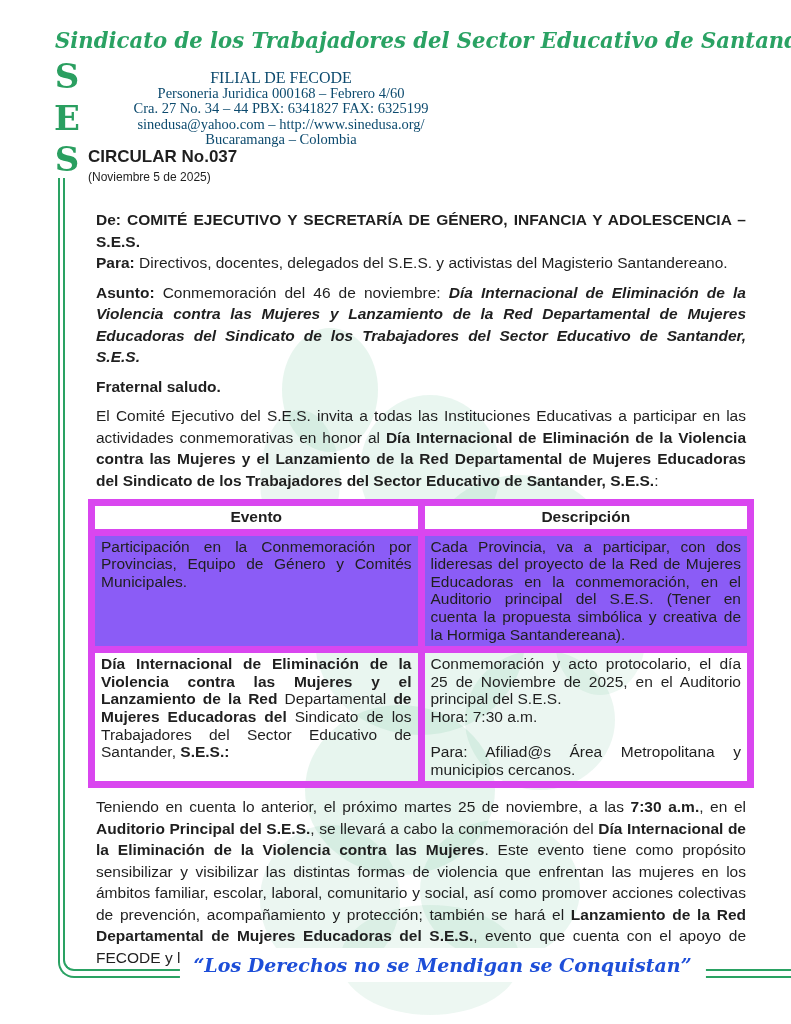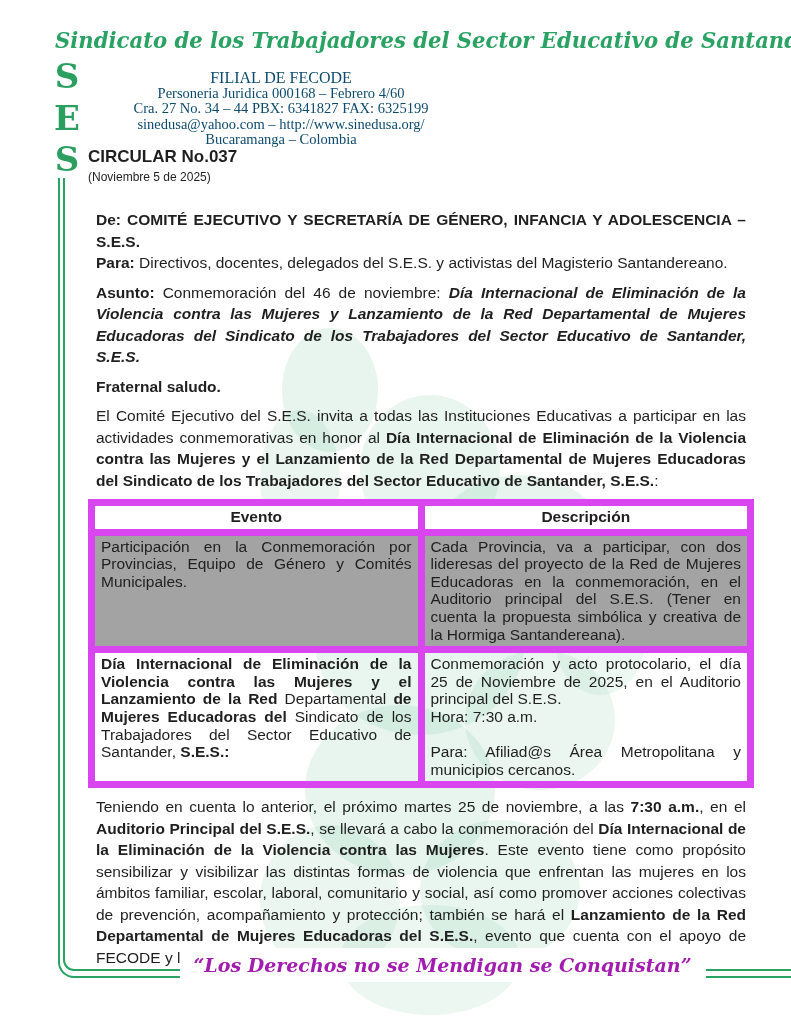--- a/index.html
+++ b/index.html
@@ -62,29 +62,29 @@
   .events-table{
     width:100%;border-collapse:collapse;table-layout:fixed;
     font-size:15.5px;line-height:17.6px;
   }
   .events-table th,.events-table td{
     border:7px solid #d946ef;vertical-align:top;
     padding:2px 6px 3px 6px;
   }
   .events-table th{font-weight:700;text-align:center;background:#ffffff;}
   .events-table td{text-align:justify;white-space:pre-line;}
-  .row-shaded td{background:#a3a3a3;}
+  .row-shaded td{background:#8b5cf6;}
   .p-closing{margin-top:11px;}
   
   .motto{
     position:absolute;top:948px;left:50%;z-index:3;
     transform:translateX(-50%) translateX(47px);
     background:#ffffff;padding:0 14px;white-space:nowrap;
     font-family:"DejaVu Serif", serif;font-style:italic;font-weight:700;
-    font-size:19px;color:#a21caf;line-height:34px;
+    font-size:19px;color:#1d4ed8;line-height:34px;
   }
 </style>
 </head>
 <body>
 
 <div class="page">
 
   <svg class="watermark" viewBox="0 0 791 1024" xmlns="http://www.w3.org/2000/svg">
     <g fill="#57b98a">
       <ellipse cx="330" cy="390" rx="48" ry="62" opacity="0.14"></ellipse>

